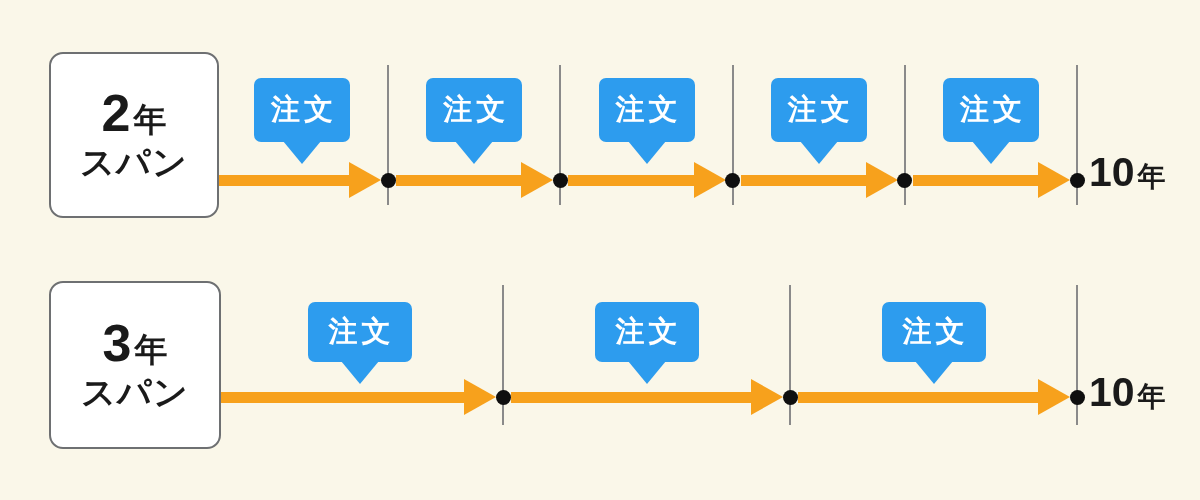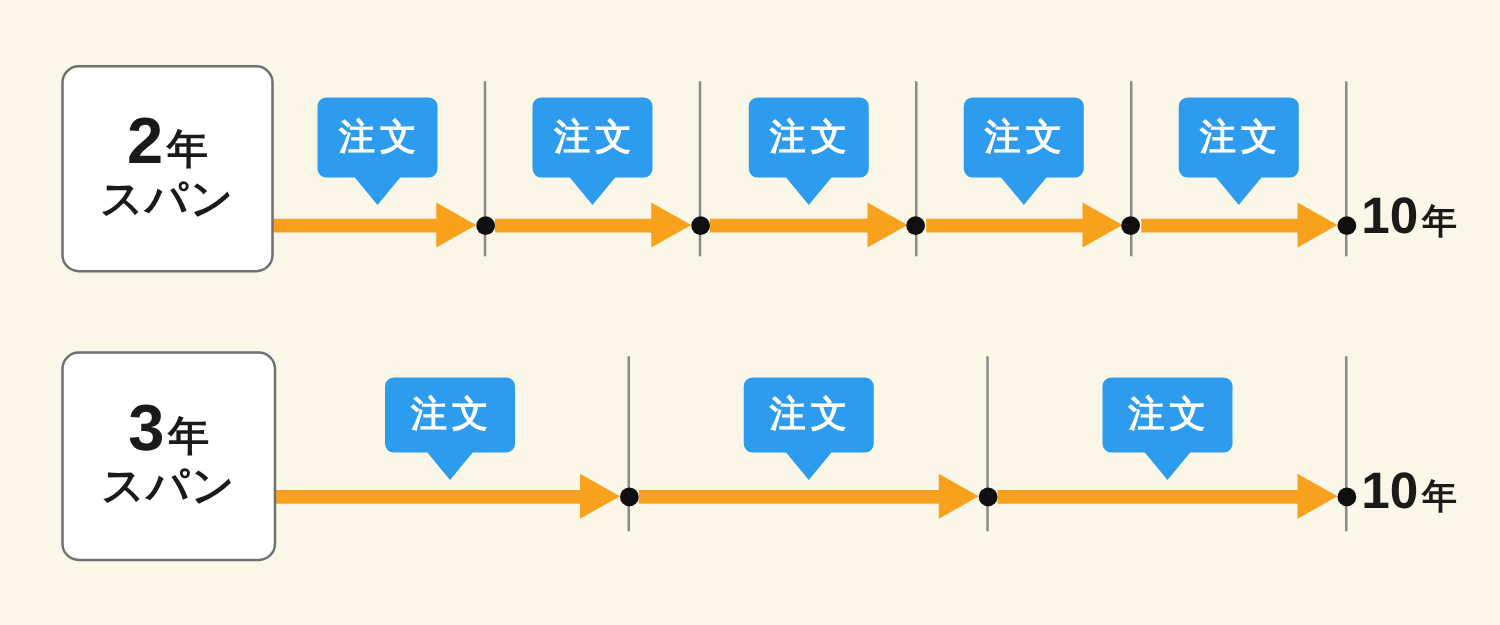--- a/index.html
+++ b/index.html
@@ -36,21 +36,21 @@
     align-items:center;justify-content:center;
     color:var(--text-dark);
     font-weight:bold;
     z-index:5;
   }
   .sb0{top:52px;width:170px;height:166px;}
   .sb1{top:281px;width:172px;height:168px;}
   .span-line1{display:flex;align-items:baseline;line-height:1;}
   .span-num{font-size:52px;letter-spacing:1px;}
   .span-unit{font-size:33px;margin-left:2px;}
-  .span-word{font-size:34px;line-height:1.15;margin-top:4px;letter-spacing:1px;font-family:Liberation Mono, monospace;}
+  .span-word{font-size:34px;line-height:1.15;margin-top:4px;letter-spacing:1px;}
   
   .tick{
     position:absolute;width:2px;height:140px;
     background:var(--tick-gray);z-index:1;
   }
   .shaft{
     position:absolute;height:11px;
     background:var(--arrow-orange);z-index:2;
   }
   .head{

